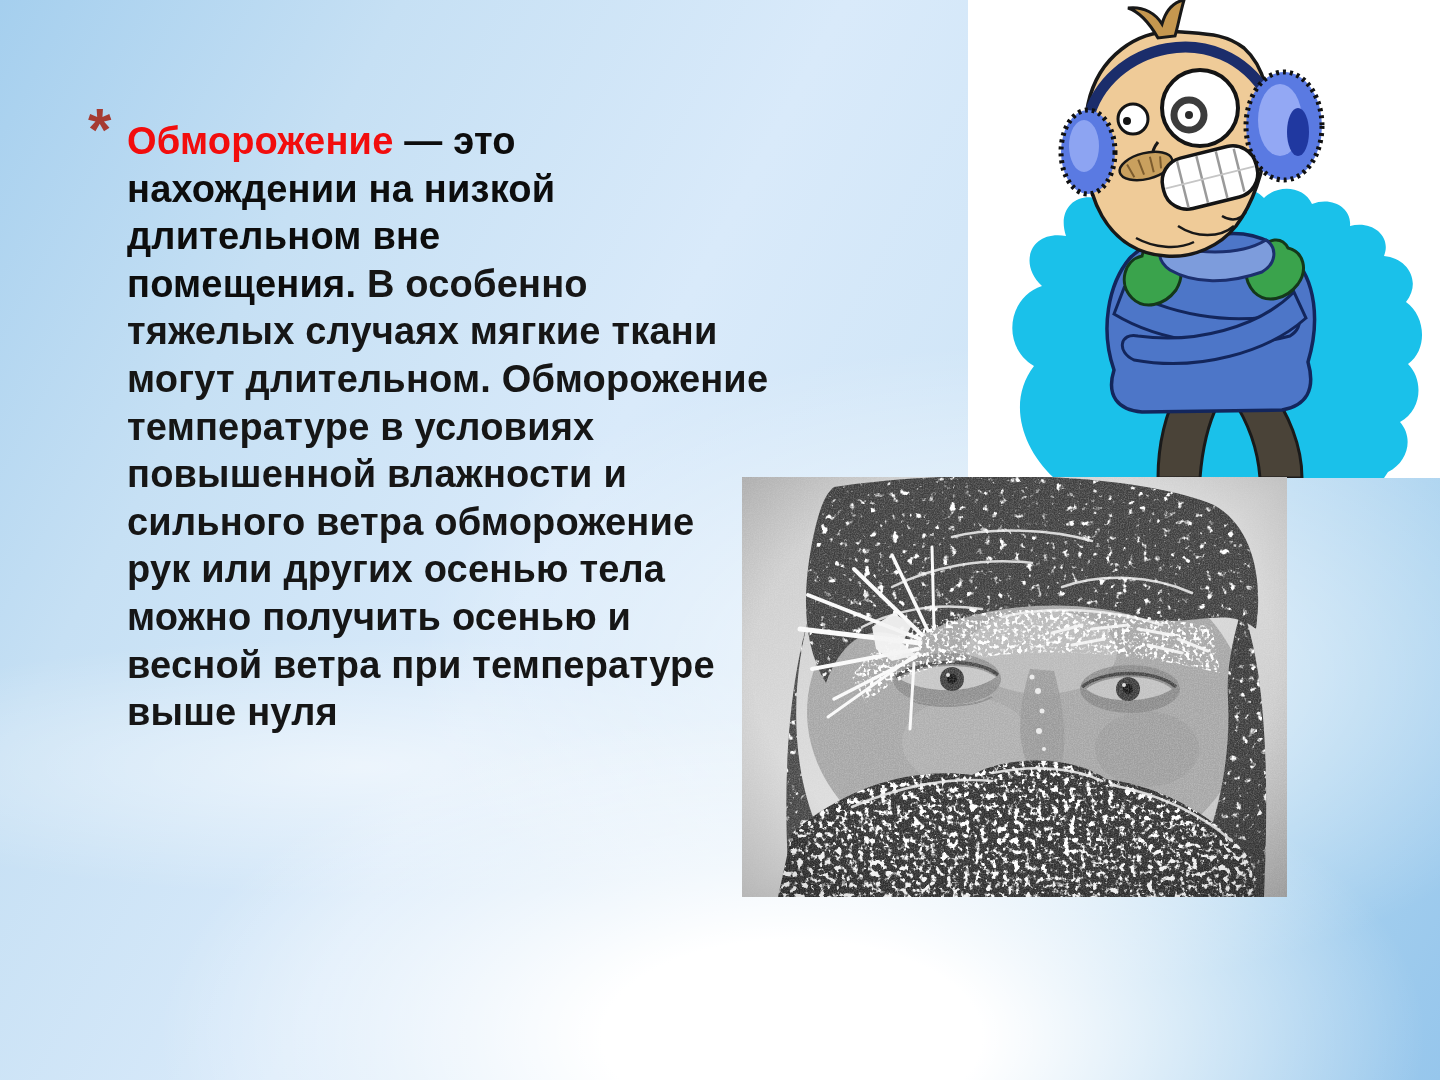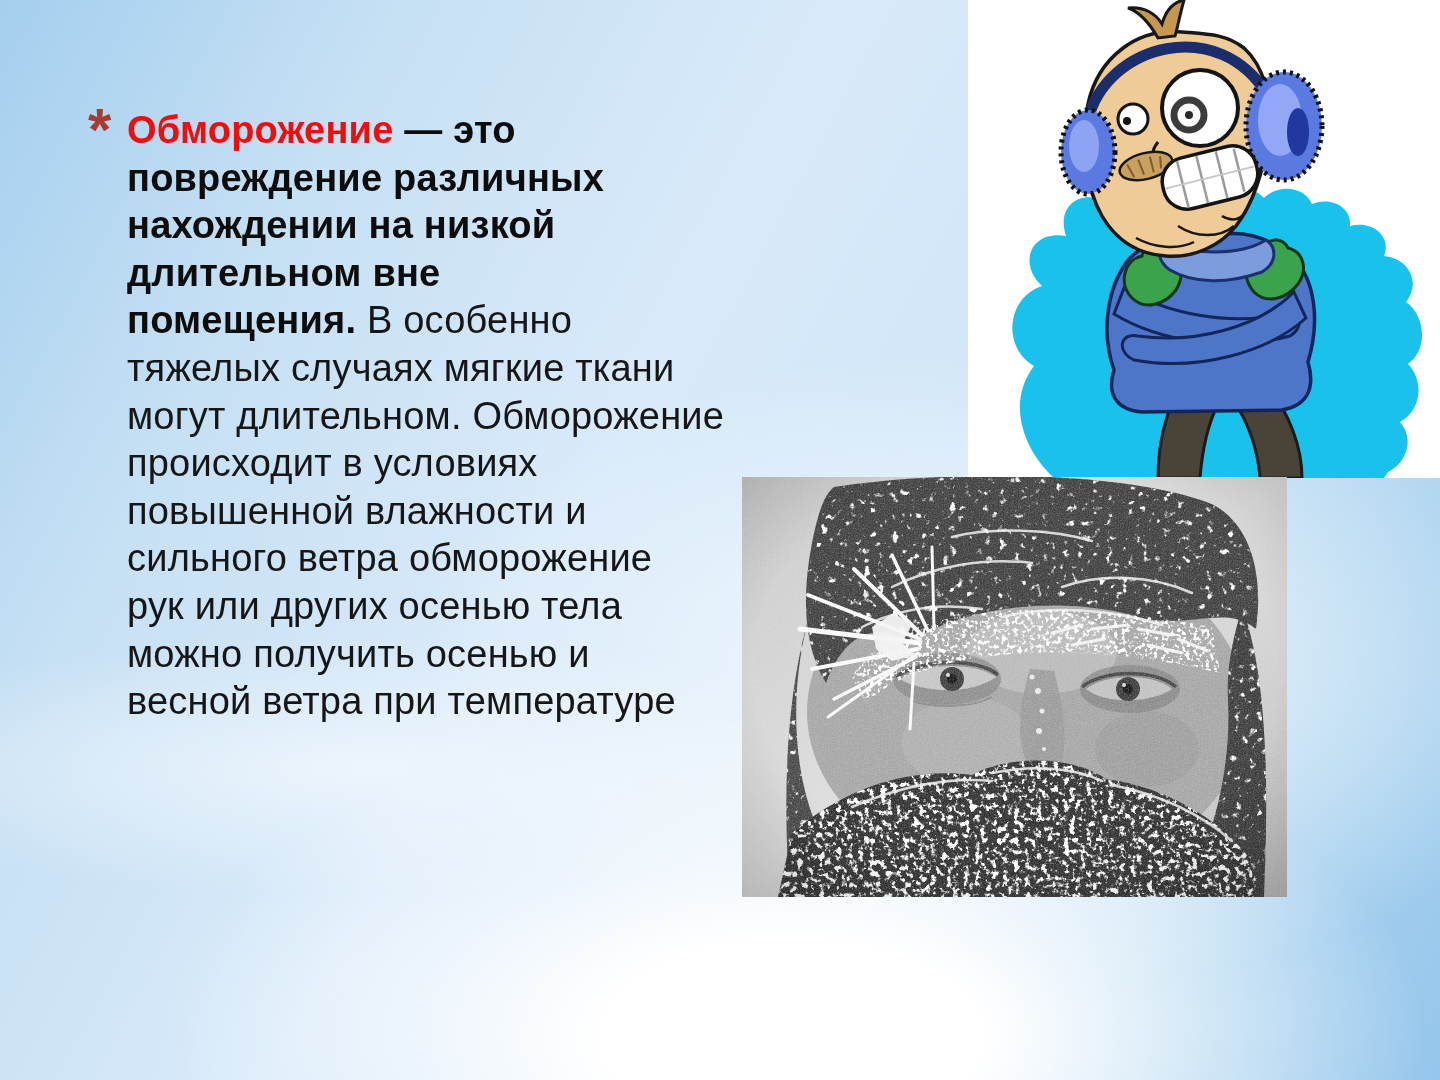--- a/index.html
+++ b/index.html
@@ -24,31 +24,31 @@
     top: 100px;
     font-size: 60px;
     font-weight: 700;
     line-height: 1;
     color: var(--bullet-red, #a63b32);
   }
 
   .text-block {
     position: absolute;
     left: 127px;
-    top: 107px;
+    top: 118px;
     width: 645px;
     font-size: 38px;
     line-height: 47.6px;
     color: var(--body-text, #141414);
     letter-spacing: 0.2px;
   }
   .text-block .line { white-space: nowrap; }
   .seg-red    { color: var(--term-red, #f20d0d); font-weight: 700; }
   .seg-bold   { color: #0d0d0d; font-weight: 700; }
-  .seg-normal { color: #161616; font-weight: 400; }
+  .seg-normal { color: #161616; font-weight: 700; }
 
   .img-cartoon {
     position: absolute;
     left: 968px;
     top: 0;
     width: 472px;
     height: 478px;
     background: #ffffff;
   }
   .img-photo {
@@ -62,32 +62,32 @@
 </style>
 </head>
 <body>
 
 <div class="slide">
 
   <span class="bullet-asterisk">*</span>
 
   <div class="text-block">
       <div class="line"><span class="seg-red">Обморожение</span><span class="seg-bold"> — это</span></div>
-      <div class="line"><span class="seg-bold">повреждение различных</span></div>
       <div class="line"><span class="seg-bold">нахождении на низкой</span></div>
       <div class="line"><span class="seg-bold">длительном вне</span></div>
       <div class="line"><span class="seg-bold">помещения.</span><span class="seg-normal"> В особенно</span></div>
       <div class="line"><span class="seg-normal">тяжелых случаях мягкие ткани</span></div>
       <div class="line"><span class="seg-normal">могут длительном. Обморожение</span></div>
-      <div class="line"><span class="seg-normal">происходит в условиях</span></div>
+      <div class="line"><span class="seg-normal">температуре в условиях</span></div>
       <div class="line"><span class="seg-normal">повышенной влажности и</span></div>
       <div class="line"><span class="seg-normal">сильного ветра обморожение</span></div>
       <div class="line"><span class="seg-normal">рук или других осенью тела</span></div>
       <div class="line"><span class="seg-normal">можно получить осенью и</span></div>
       <div class="line"><span class="seg-normal">весной ветра при температуре</span></div>
+      <div class="line"><span class="seg-normal">выше нуля</span></div>
     </div>
 
   <div class="img-cartoon">
     <svg width="472" height="478" viewBox="0 0 472 478">
       <rect width="472" height="478" fill="#ffffff"></rect>
 
       <path fill="#1ac1ea" d="M 86 478
         C 52 446, 40 400, 66 366 C 34 348, 38 298, 74 286 C 50 264, 62 230, 98 236
         C 88 206, 112 188, 140 202 C 150 182, 178 180, 188 200 C 196 188, 216 188, 224 202
         L 252 202 C 260 186, 284 184, 296 198 C 310 184, 336 186, 344 204

